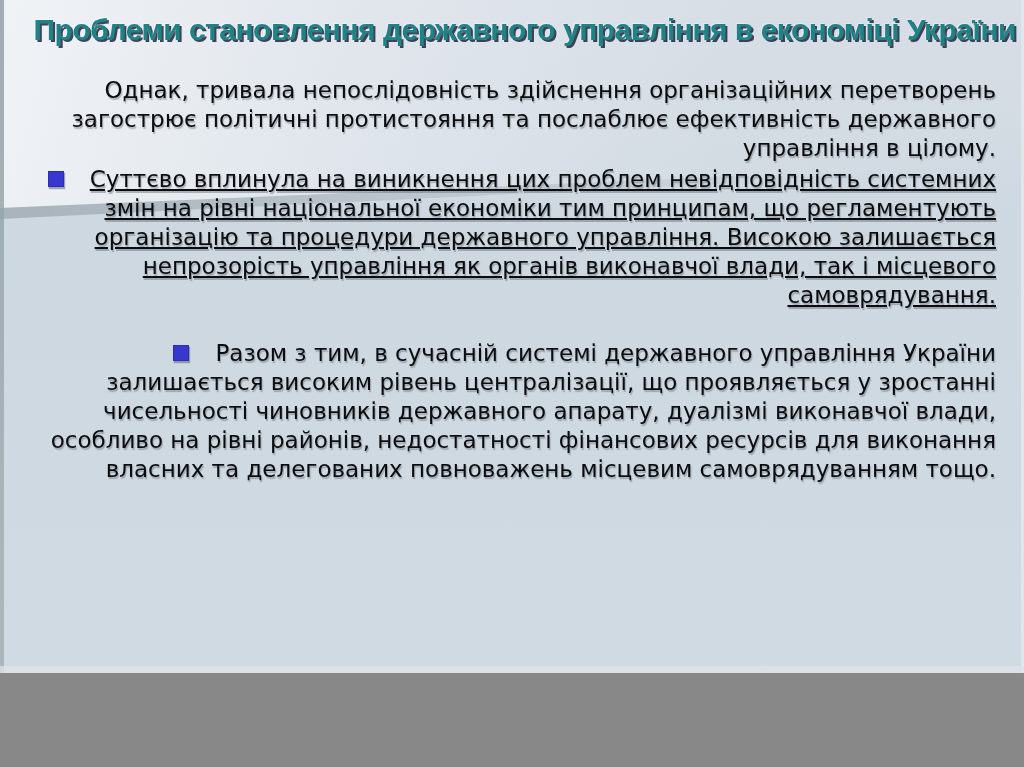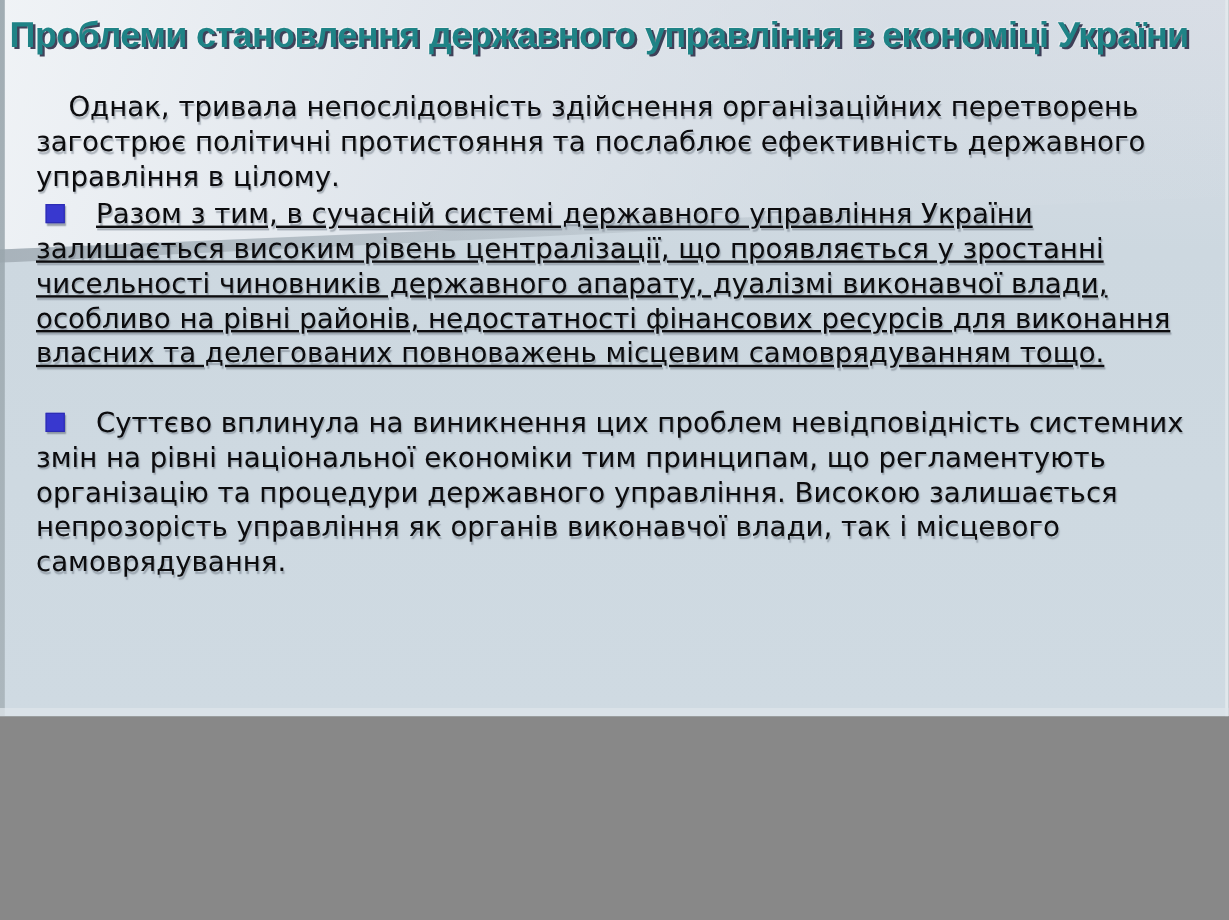--- a/index.html
+++ b/index.html
@@ -1,21 +1,22 @@
 <!DOCTYPE html>
 <html><head>
 <meta charset="utf-8">
 <style>
   html,body{margin:0;padding:0;background:#888;}
   .slide{
     position:relative;
-    width:1024px;height:597px;
+    width:1024px;height:673px;
     overflow:hidden;
     background:linear-gradient(to bottom,#d9dee6 0%,#cdd8e0 35%,#cfdae2 100%);
     font-family:"DejaVu Sans",sans-serif;
+    text-align:right;
   }
   
   .sheen{
     position:absolute;left:0;top:0;width:1024px;height:767px;
     clip-path:polygon(0 0,1024px 0,1024px 164px,0 208px);
     background:linear-gradient(103deg,
       rgba(241,244,247,0.95) 0%,
       rgba(227,232,238,0.85) 30%,
       rgba(214,222,229,0.45) 62%,
       rgba(210,219,226,0.0) 92%);
@@ -68,16 +69,16 @@
   <div class="sheen"></div>
   <div class="diag-shadow"></div>
   <div class="edge-left"></div>
   <div class="edge-right"></div>
   <div class="edge-bottom"></div>
 
   <div class="title">Проблеми становлення державного управління в економіці України</div>
 
   <div class="content">
       <p class="para indent">Однак, тривала непослідовність здійснення організаційних перетворень загострює політичні протистояння та послаблює ефективність державного управління в цілому.</p>
+      <p class="para"><span class="blt"></span>Суттєво вплинула на виникнення цих проблем невідповідність системних змін на рівні національної економіки тим принципам, що регламентують організацію та процедури державного управління. Високою залишається непрозорість управління як органів виконавчої влади, так і місцевого самоврядування.</p>
       <p class="para"><span class="blt"></span>Разом з тим, в сучасній системі державного управління України залишається високим рівень централізації, що проявляється у зростанні чисельності чиновників державного апарату, дуалізмі виконавчої влади, особливо на рівні районів, недостатності фінансових ресурсів для виконання власних та делегованих повноважень місцевим самоврядуванням тощо.</p>
-      <p class="para"><span class="blt"></span>Суттєво вплинула на виникнення цих проблем невідповідність системних змін на рівні національної економіки тим принципам, що регламентують організацію та процедури державного управління. Високою залишається непрозорість управління як органів виконавчої влади, так і місцевого самоврядування.</p>
     </div>
 </div>
 
 </body></html>

